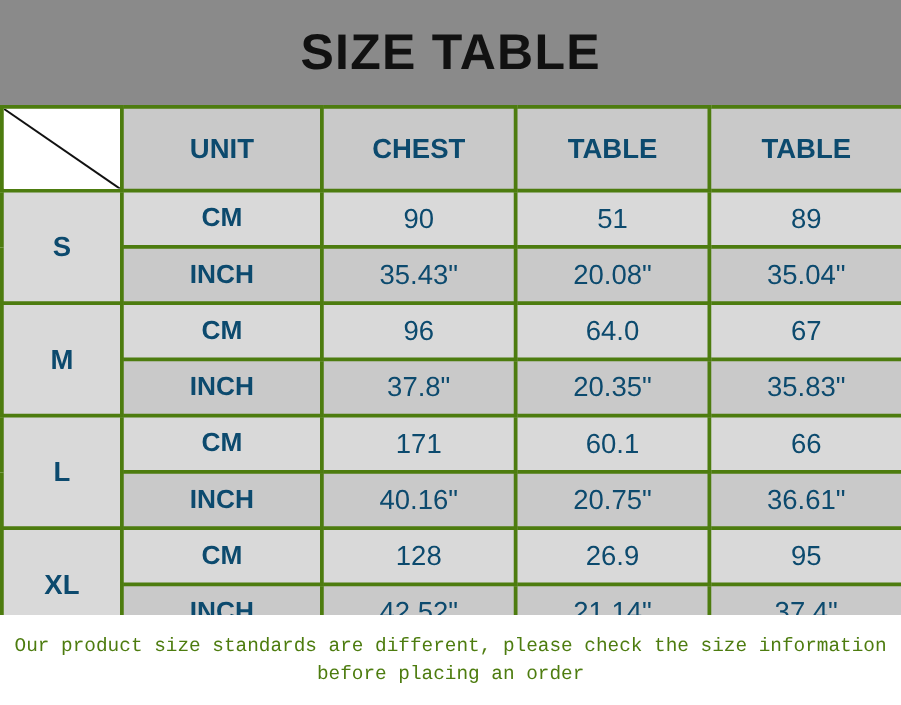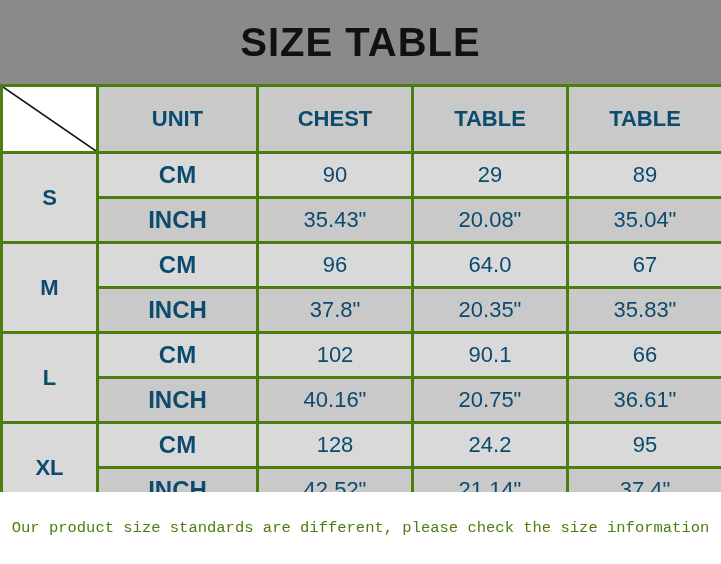--- a/index.html
+++ b/index.html
@@ -81,21 +81,21 @@
     height: 42px;
     background: #d9d9d9;
   }
   .inch-row td {
     height: 42px;
     background: #c9c9c9;
   }
   .cm-row td.unit-cell,
   .inch-row td.unit-cell {
     font-weight: bold;
-    font-size: 24px;
+    font-size: 21px;
   }
   .val {
     font-size: 22px;
   }
   .note {
     position: absolute;
     left: 0;
     right: 0;
     bottom: 0;
     height: 72px;
@@ -140,21 +140,21 @@
         <td>UNIT</td>
         <td>CHEST</td>
         <td>TABLE</td>
         <td>TABLE</td>
       </tr>
 
       <tr class="cm-row">
         <td class="size-cell" rowspan="2">S</td>
         <td class="unit-cell">CM</td>
         <td class="val">90</td>
-        <td class="val">29</td>
+        <td class="val">51</td>
         <td class="val">89</td>
       </tr>
       <tr class="inch-row">
         <td class="unit-cell">INCH</td>
         <td class="val">35.43"</td>
         <td class="val">20.08"</td>
         <td class="val">35.04"</td>
       </tr>
 
       <tr class="cm-row">
@@ -167,44 +167,45 @@
       <tr class="inch-row">
         <td class="unit-cell">INCH</td>
         <td class="val">37.8"</td>
         <td class="val">20.35"</td>
         <td class="val">35.83"</td>
       </tr>
 
       <tr class="cm-row">
         <td class="size-cell" rowspan="2">L</td>
         <td class="unit-cell">CM</td>
-        <td class="val">102</td>
-        <td class="val">90.1</td>
+        <td class="val">171</td>
+        <td class="val">60.1</td>
         <td class="val">66</td>
       </tr>
       <tr class="inch-row">
         <td class="unit-cell">INCH</td>
         <td class="val">40.16"</td>
         <td class="val">20.75"</td>
         <td class="val">36.61"</td>
       </tr>
 
       <tr class="cm-row">
         <td class="size-cell" rowspan="2">XL</td>
         <td class="unit-cell">CM</td>
         <td class="val">128</td>
-        <td class="val">24.2</td>
+        <td class="val">26.9</td>
         <td class="val">95</td>
       </tr>
       <tr class="inch-row">
         <td class="unit-cell">INCH</td>
         <td class="val">42.52"</td>
         <td class="val">21.14"</td>
         <td class="val">37.4"</td>
       </tr>
     </tbody>
   </table>
 
   <div class="note">
     <div>Our product size standards are different, please check the size information</div>
+    <div>before placing an order</div>
   </div>
 
 </div>
 
 </body></html>

